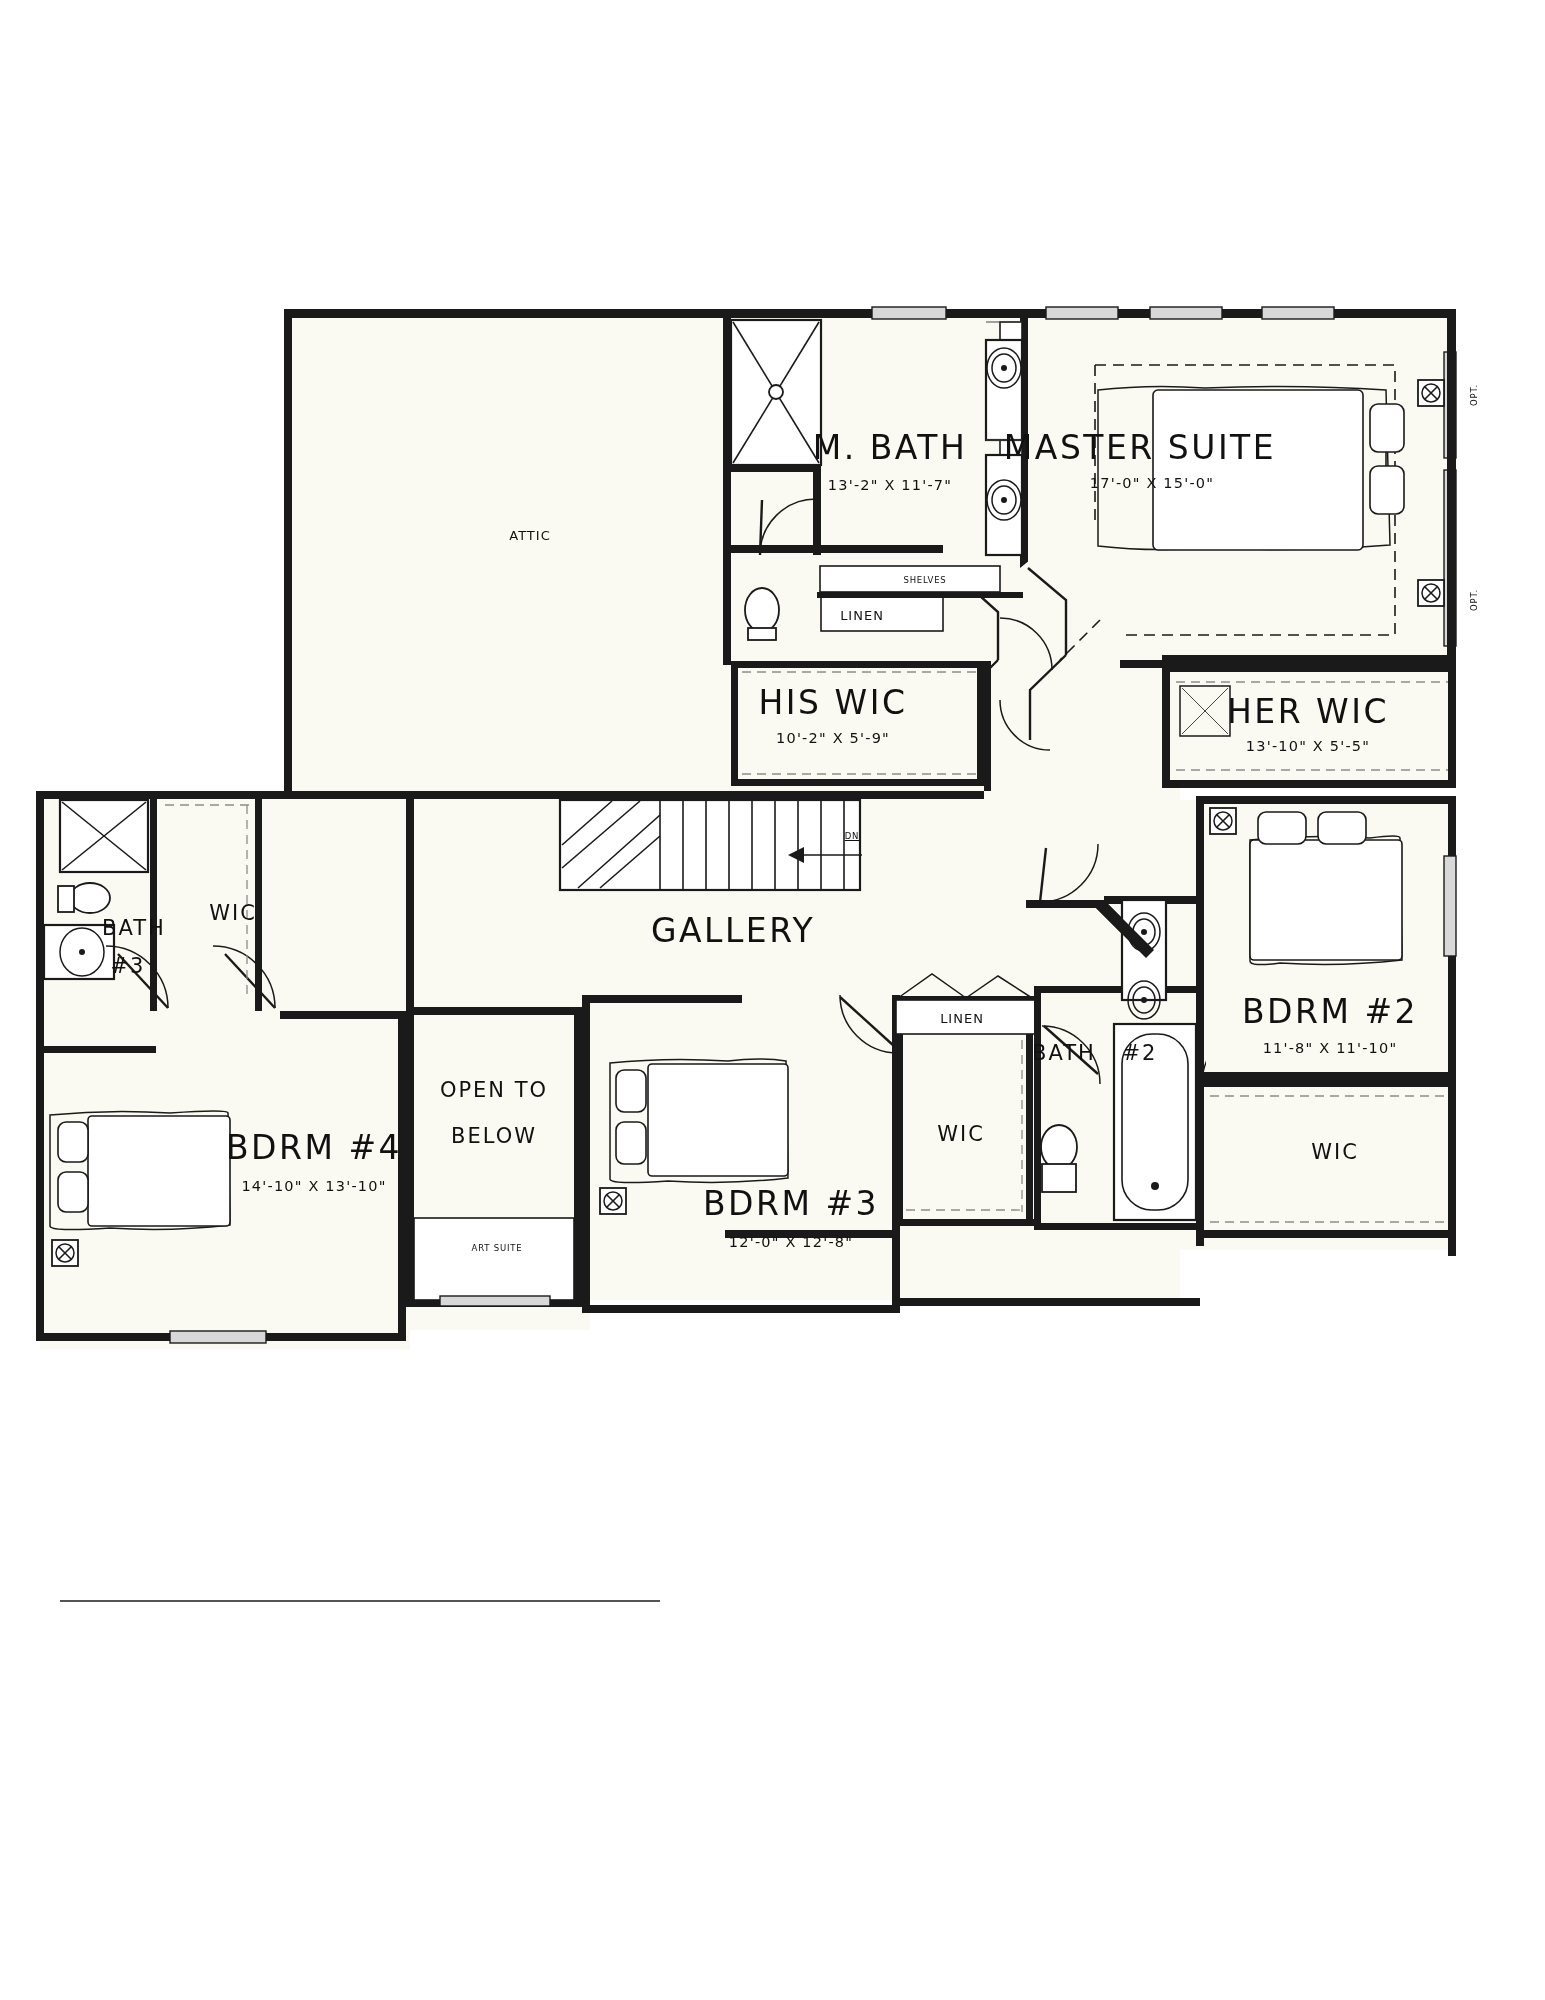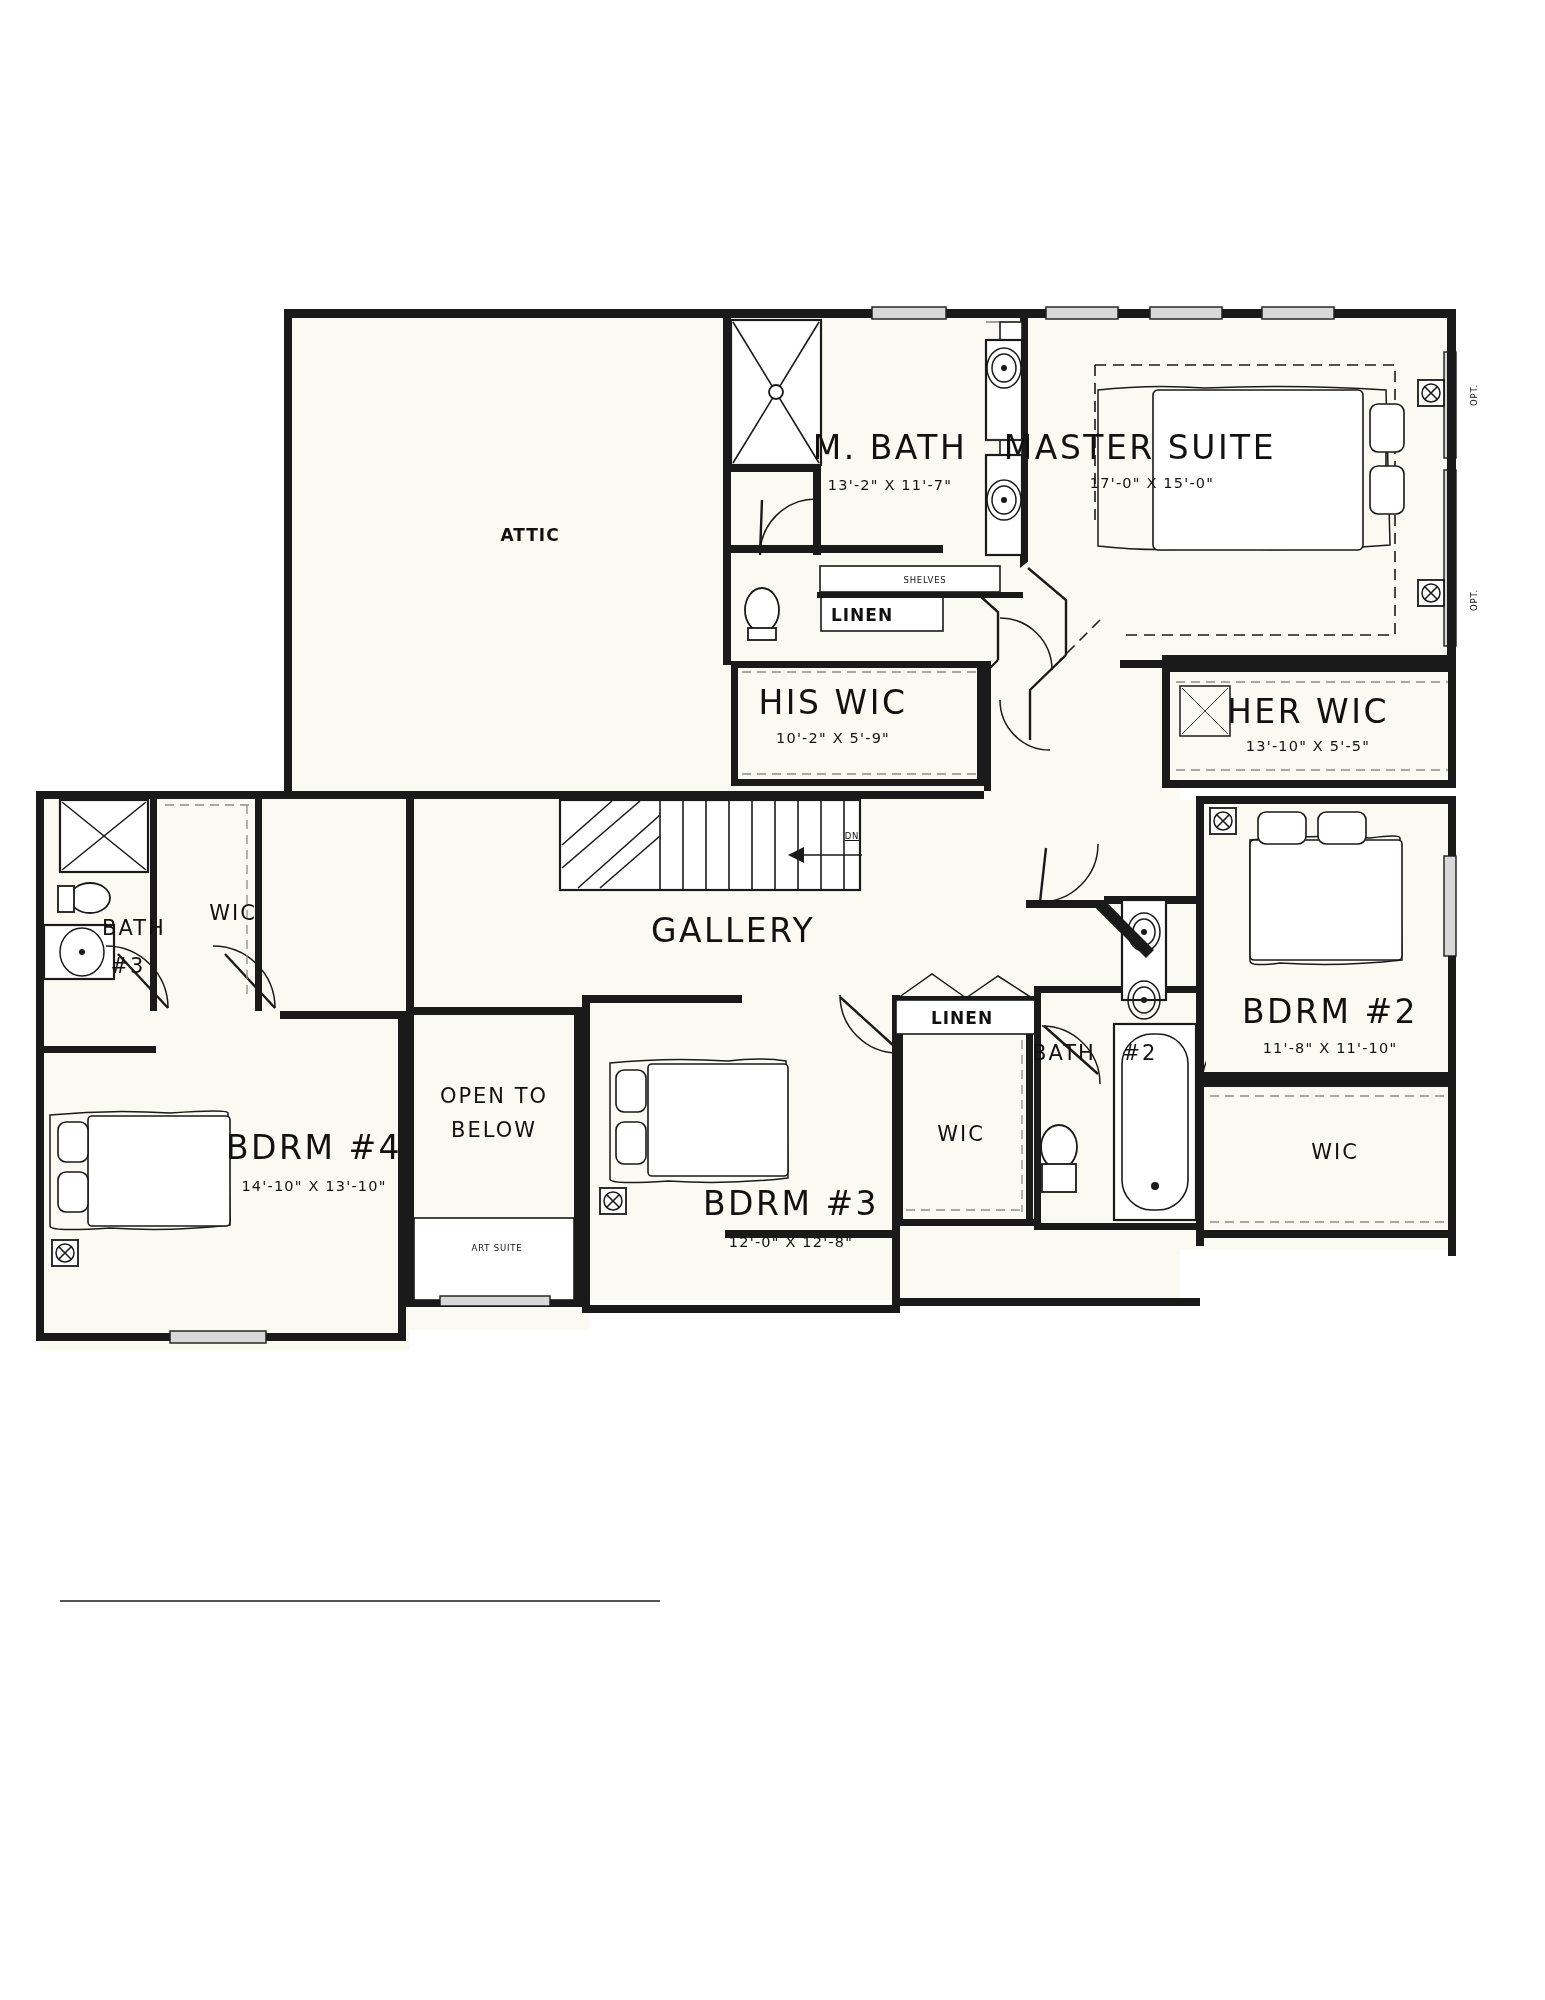--- a/index.html
+++ b/index.html
@@ -16,21 +16,21 @@
   .wht{fill:#ffffff;stroke:#1a1a1a;stroke-width:1.6;}
   .wht2{fill:#ffffff;stroke:#1a1a1a;stroke-width:2.2;}
   .fix{fill:#ffffff;stroke:#1a1a1a;stroke-width:1.8;}
   .fixn{fill:none;stroke:#1a1a1a;stroke-width:1.5;}
   .win{fill:#d8d8d8;stroke:#1a1a1a;stroke-width:1.4;}
   .sq{fill:#ffffff;stroke:#1a1a1a;stroke-width:1.8;}
   .lbl{position:absolute;font-family:"DejaVu Sans",sans-serif;color:#111;white-space:pre;
        letter-spacing:.5px;text-align:center;transform:translate(-50%,-50%);pointer-events:none;}
   .big{font-size:33px;letter-spacing:2.5px;}
   .dim{font-size:14.5px;letter-spacing:1.2px;}
-  .sm{font-size:17px;letter-spacing:1px;font-weight:bold;}
+  .sm{font-size:13px;letter-spacing:1px;}
   .xs{font-size:8.5px;letter-spacing:.8px;}
   .med{font-size:21px;letter-spacing:2px;}
   .rot{transform:translate(-50%,-50%) rotate(-90deg);}
   #title-wrap{position:absolute;left:60px;top:1590px;}
   #plan-title{font-family:"DejaVu Sans",sans-serif;font-size:44px;font-weight:bold;
        letter-spacing:2px;color:#111;white-space:pre;}
   #title-rule{width:600px;height:2px;background:#555;margin-top:10px;}
 </style>
 </head>
 <body>
@@ -399,21 +399,21 @@
   <div class="lbl big" style="left:733px;top:930px;">GALLERY</div>
 
   <div class="lbl med" style="left:134px;top:928px;">BATH</div>
   <div class="lbl med" style="left:128px;top:966px;">#3</div>
 
   <div class="lbl med" style="left:233px;top:913px;">WIC</div>
 
   <div class="lbl big" style="left:314px;top:1147px;">BDRM #4</div>
   <div class="lbl dim" style="left:314px;top:1186px;">14'-10" X 13'-10"</div>
 
-  <div class="lbl med" style="left:494px;top:1113px;line-height:34px;">OPEN TO
+  <div class="lbl med" style="left:494px;top:1113px;line-height:46px;">OPEN TO
 BELOW</div>
 
   <div class="lbl big" style="left:791px;top:1203px;">BDRM #3</div>
   <div class="lbl dim" style="left:791px;top:1242px;">12'-0" X 12'-8"</div>
 
   <div class="lbl med" style="left:961px;top:1134px;">WIC</div>
 
   <div class="lbl med" style="left:1064px;top:1053px;">BATH</div>
   <div class="lbl med" style="left:1140px;top:1053px;">#2</div>
 

